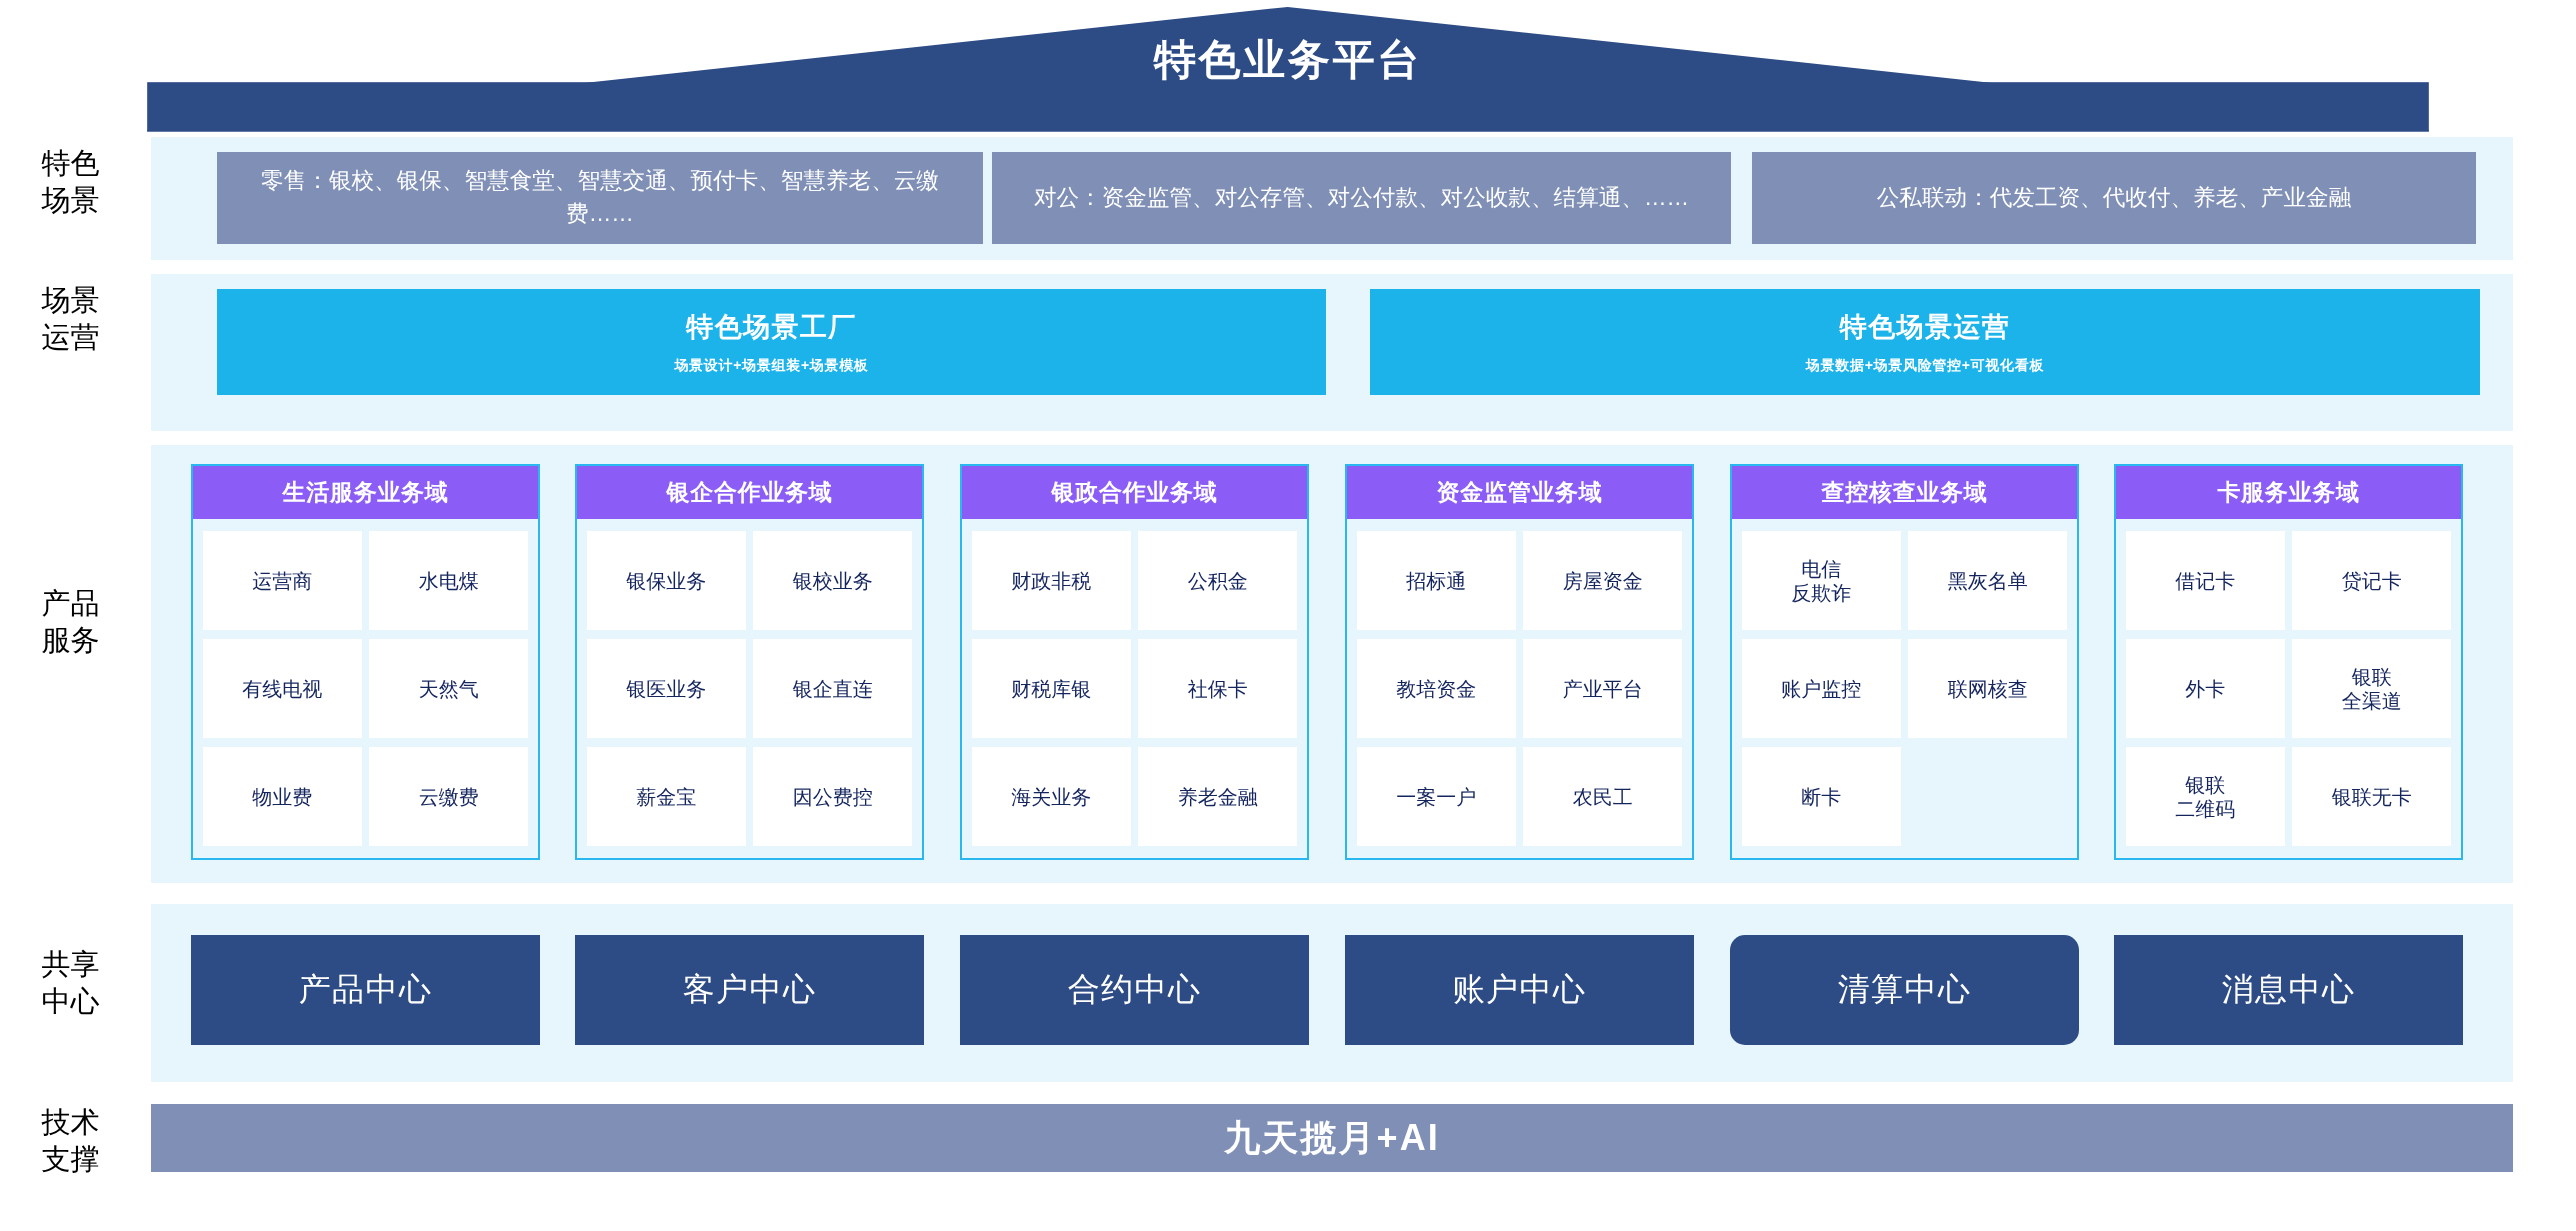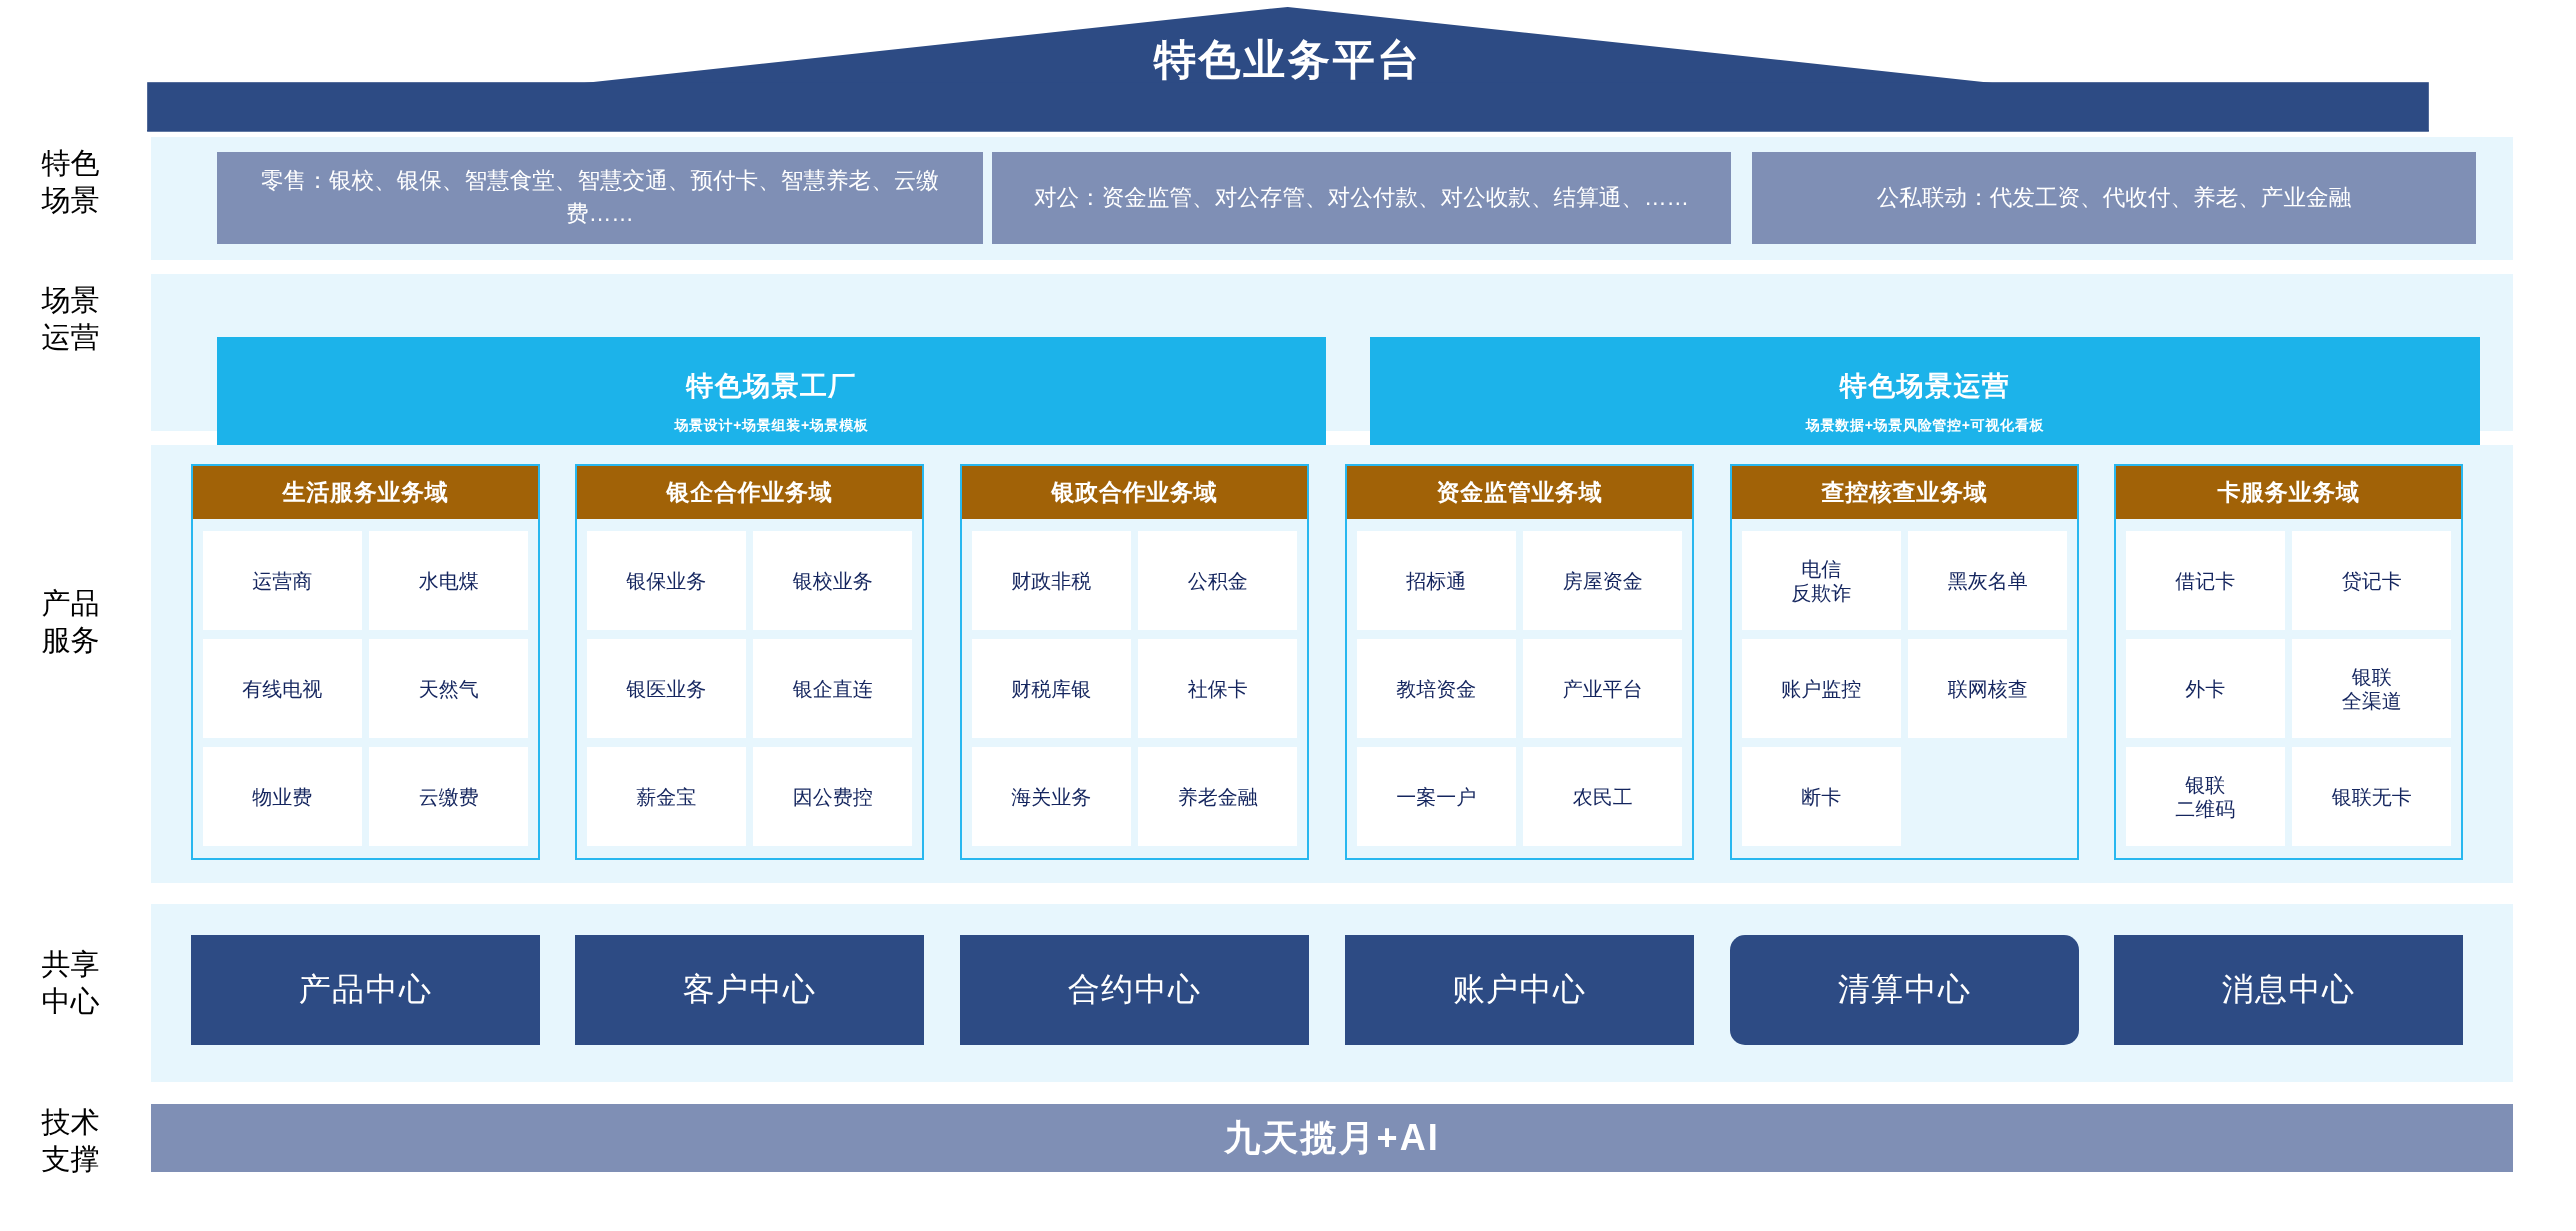--- a/index.html
+++ b/index.html
@@ -75,29 +75,28 @@
   }
   #scene-0 { left: 66px;   width: 766px; }
   #scene-1 { left: 841px; width: 739px; }
   #scene-2 { left: 1601px; width: 724px; }
 
   
   #row-ops { top: 274px; height: 157px; }
   .ops-card {
     position: absolute;
     top: 15px;
-    height: 129px;
+    height: 106px;
     background: #1cb3ea;
     color: #ffffff;
     display: flex;
     flex-direction: column;
     align-items: center;
     justify-content: center;
     text-align: center;
-    margin-top: 48px;
   }
   #ops-0 { left: 66px;   width: 1109px; }
   #ops-1 { left: 1219px; width: 1110px; }
   .ops-title { font-size: 27px; font-weight: bold; margin-bottom: 12.3px; letter-spacing: 1.4px;}
   .ops-sub   { font-size: 14px; font-weight: bold; letter-spacing: 0.7px;}
 
   
   #row-products { top: 445px; height: 438px; }
   .domain-col {
     position: absolute;
@@ -111,21 +110,21 @@
     flex-direction: column;
   }
   #dom-0 { left: 40px; }
   #dom-1 { left: 424px; }
   #dom-2 { left: 809px; }
   #dom-3 { left: 1194px; }
   #dom-4 { left: 1579px; }
   #dom-5 { left: 1963px; }
 
   .domain-head {
-    background: #a16207;
+    background: #8b5cf6;
     color: #ffffff;
     font-size: 23px;
     font-weight: bold;
     letter-spacing: 0.7px;
     height: 53px;
     display: flex;
     align-items: center;
     justify-content: center;
     flex: 0 0 auto;
   }

